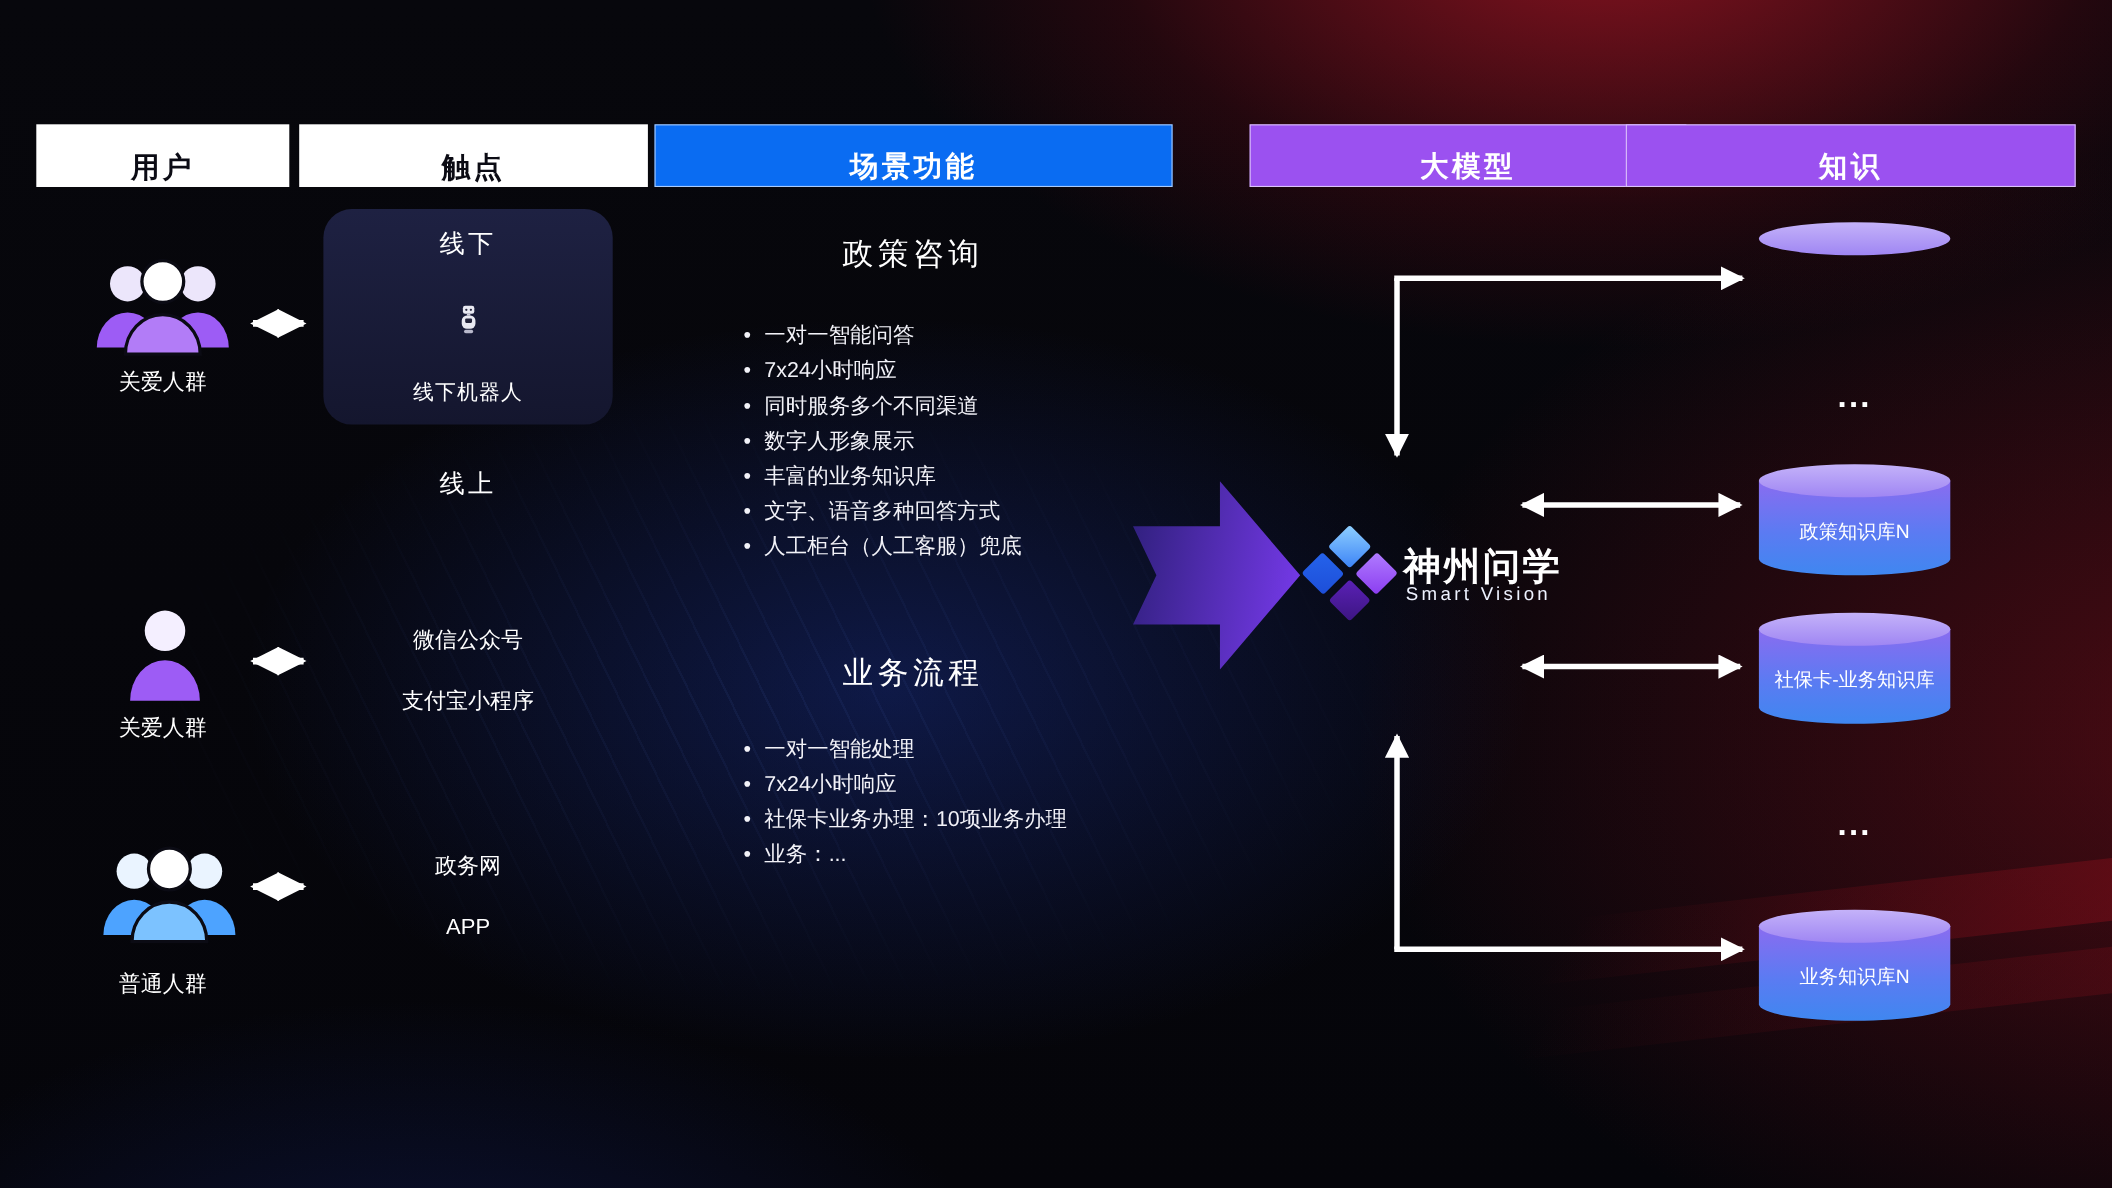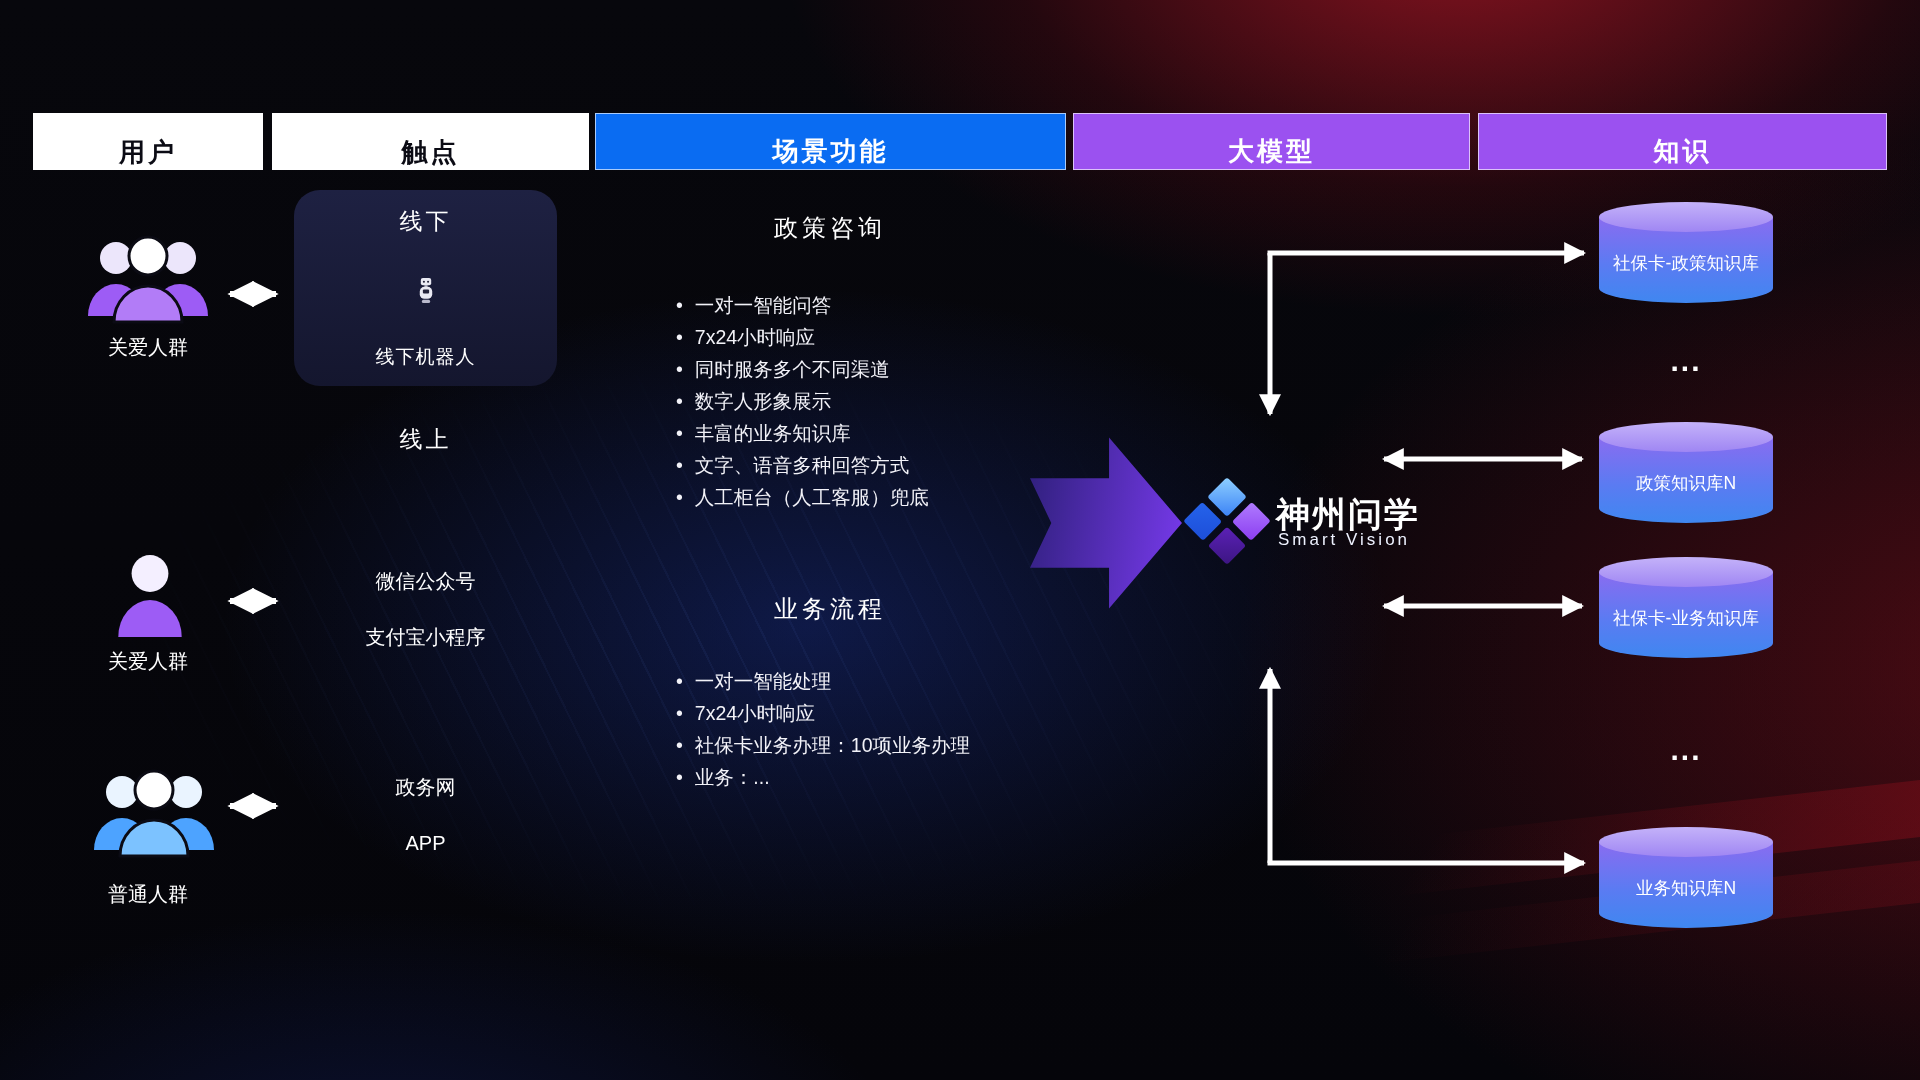--- a/index.html
+++ b/index.html
@@ -22,21 +22,21 @@
   .pill.white{background:#ffffff;color:#0b0b14;}
   .pill.blue{background:#0a6cf2;color:#fff;border:1px solid rgba(255,255,255,.65);}
   .pill.purple{background:#9b51f0;color:#fff;border:1px solid rgba(255,255,255,.65);}
   .lbl{position:absolute;text-align:center;color:#fff;}
   .tp-box{position:absolute;left:294px;top:190px;width:263px;height:196px;border-radius:26px;
     background:linear-gradient(180deg,#1e2142,#14162e);display:flex;flex-direction:column;
     align-items:center;justify-content:space-between;padding:16px 0;box-sizing:border-box;gap:40px;}
   .list{position:absolute;width:460px;}
   .li{font-size:19.5px;line-height:32px;color:#f2f2f8;white-space:nowrap;}
   .li::before{content:"•";margin-right:12px;}
-  .scene-title{position:absolute;left:595px;width:470px;text-align:center;font-size:24px;
+  .scene-title{position:absolute;left:595px;width:470px;text-align:center;font-size:28px;
     letter-spacing:4px;color:#fff;}
   .big-arrow{position:absolute;left:1030px;top:430px;width:152px;height:186px;
     background:linear-gradient(100deg,#2e1f7a,#7a3bf0);
     clip-path:polygon(0 26%,52% 26%,52% 4%,100% 50%,52% 96%,52% 74%,0 74%,14% 50%);
     filter:drop-shadow(0 0 28px rgba(120,60,240,.55));}
   .logo-diamond{position:absolute;left:1196px;top:490px;width:62px;height:62px;
     transform:rotate(45deg);display:grid;grid-template-columns:1fr 1fr;grid-template-rows:1fr 1fr;gap:7px;}
   .logo-diamond div{border-radius:3px;}
   .ld-a{background:linear-gradient(135deg,#8fd0ff,#3b82f6);}
   .ld-b{background:linear-gradient(135deg,#2563eb,#1d4ed8);}
@@ -66,21 +66,21 @@
 
   <div class="pill white" style="left:33px;width:230px;">
       <span>用户</span>
     </div>
   <div class="pill white" style="left:272px;width:317px;">
       <span>触点</span>
     </div>
   <div class="pill blue" style="left:595px;width:471px;">
       <span>场景功能</span>
     </div>
-  <div class="pill purple" style="left:1073px;width:397px;">
+  <div class="pill purple" style="left:1136px;width:397px;">
       <span>大模型</span>
     </div>
   <div class="pill purple" style="left:1478px;width:409px;">
       <span>知识</span>
     </div>
 
   <div class="ppl" style="left:86px;top:218px;">
     <svg width="124" height="106" viewBox="0 0 124 106">
       <circle cx="30" cy="40" r="16" fill="#ece6fb"></circle>
       <path d="M2,98 a28,32 0 0 1 56,0 z" fill="#9d5cf5"></path>
@@ -157,23 +157,20 @@
     <div class="ld-a"></div>
     <div class="ld-c"></div>
     <div class="ld-b"></div>
     <div class="ld-d"></div>
   </div>
   <div class="brand-name">神州问学</div>
   <div class="brand-sub">Smart Vision</div>
 
   <div class="cyl" style="top:202px;">
     <div class="top"></div>
-    <div class="body">
-        <span>社保卡-政策知识库</span>
-      </div>
   </div>
   <div class="dots" style="top:344px;">...</div>
   <div class="cyl" style="top:422px;">
     <div class="top"></div>
     <div class="body">
         <span>政策知识库N</span>
       </div>
   </div>
   <div class="cyl" style="top:557px;">
     <div class="top"></div>

